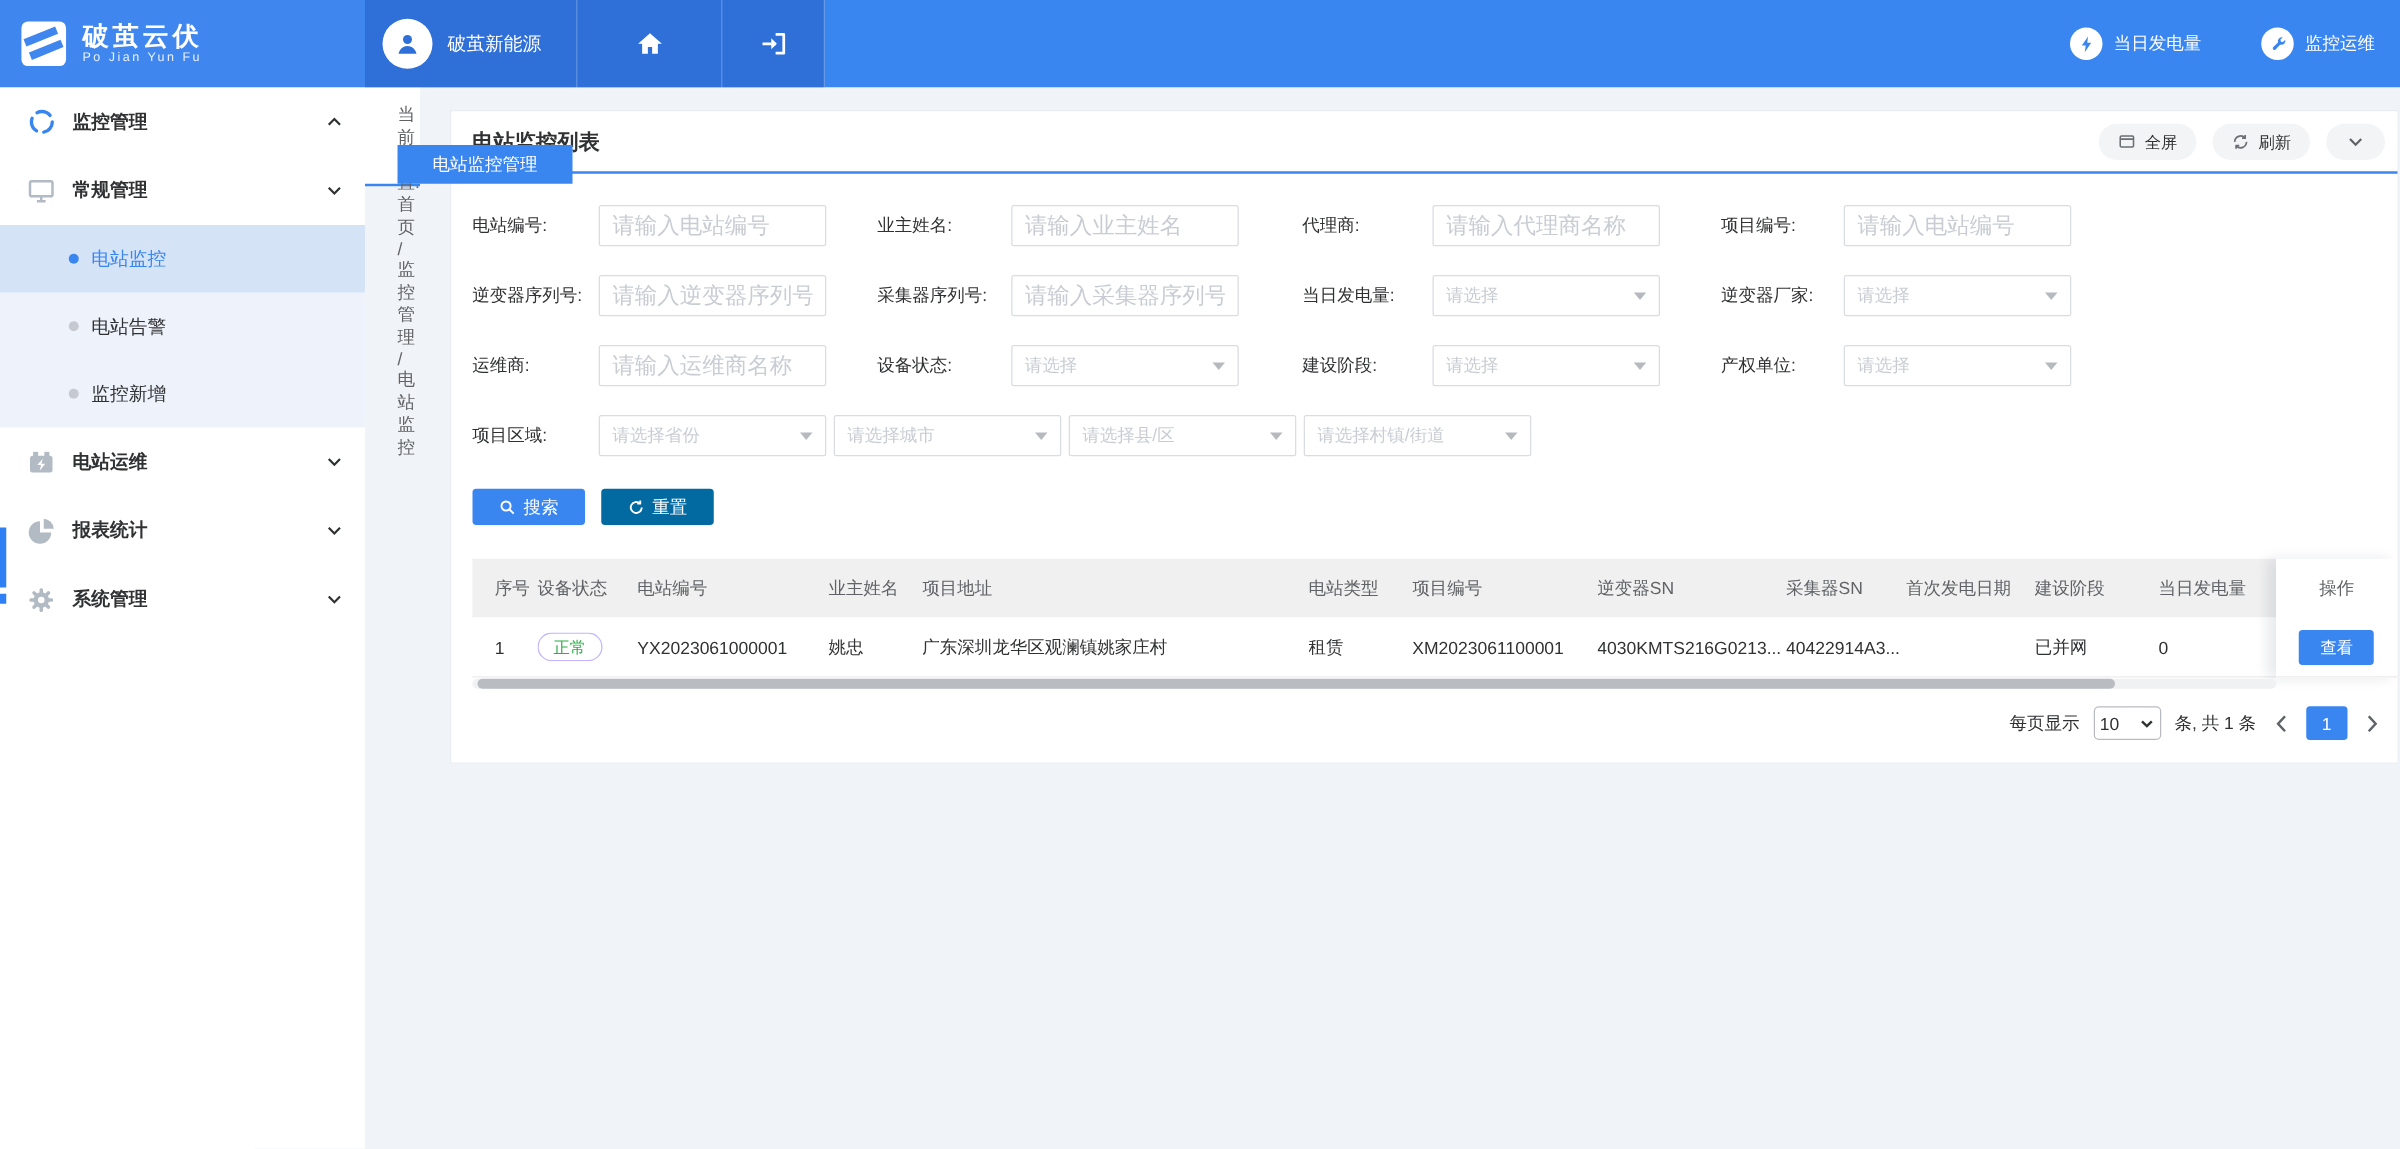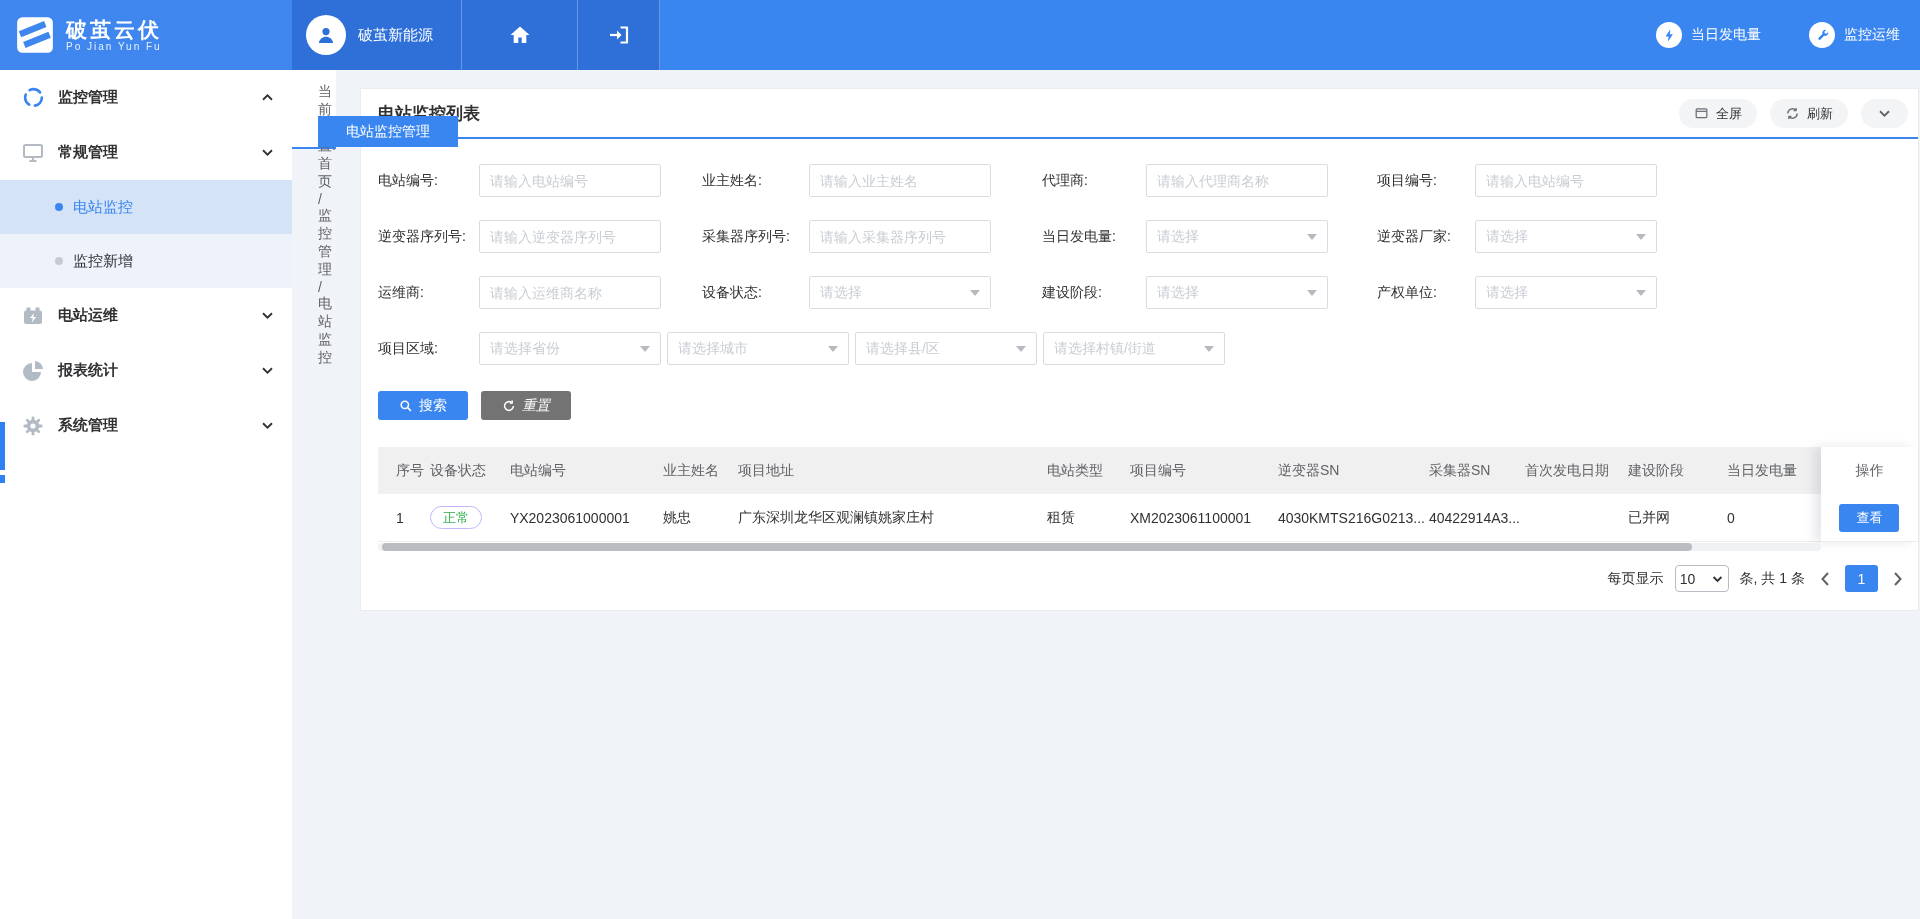--- a/index.html
+++ b/index.html
@@ -59,31 +59,31 @@
   .filters { padding:25px 0 0 17px; }
   .f-row { display:flex; align-items:center; margin-bottom:23px; height:33px; }
   .f-cell { display:flex; align-items:center; flex:none; }
   .f-cell.c1 { width:283px; margin-right:41px; }
   .f-cell.c2 { width:289px; margin-right:51px; }
   .f-cell.c3 { width:286px; margin-right:49px; }
   .f-cell.c4 { width:280px; }
   .f-label { font-size:14px; color:#303133; flex:none; }
   .c1 .f-label { width:101px; } .c2 .f-label { width:107px; }
   .c3 .f-label { width:104px; } .c4 .f-label { width:98px; }
-  .f-input { width:182px; height:33px; border:1px solid #d9dce1; border-radius:2px; padding:0 10px; font-size:14px; color:#3b82f6; outline:none; font-family:inherit; }
+  .f-input { width:182px; height:33px; border:1px solid #d9dce1; border-radius:2px; padding:0 10px; font-size:18px; color:#3b82f6; outline:none; font-family:inherit; }
   .f-input::placeholder { color:#c9cdd3; }
   .f-select { width:182px; height:33px; border:1px solid #d9dce1; border-radius:2px; padding:0 10px; display:flex; align-items:center; justify-content:space-between; cursor:pointer; background:#fff; }
   .f-select .ph { font-size:14px; color:#c9cdd3; }
   .caret { width:0; height:0; border-left:5px solid transparent; border-right:5px solid transparent; border-top:6px solid #b6babf; }
   .region-selects { display:flex; gap:6px; }
 
   .btn-row { margin:26px 0 0 17px; display:flex; gap:13px; }
   .btn { height:29px; width:90px; border:none; border-radius:3px; color:#fff; font-size:14px; display:flex; align-items:center; justify-content:center; gap:6px; cursor:pointer; font-family:inherit; }
   .btn-search { background:#3a86f0; }
-  .btn-reset { background:#737373;font-style:italic; }
+  .btn-reset { background:#0369a1; }
 
   
   .table-wrap { margin:27px 0 0 17px; width:1540px; position:relative; }
   .t-head, .t-row { display:flex; width:1443px; }
   .t-head { height:47px; background:#f0f0f0; align-items:center; font-size:14px; color:#606266; }
   .t-row { height:48px; background:#fff; align-items:center; border-bottom:1px solid #ececec; font-size:14px; color:#303133; }
   .tc { flex:none; white-space:nowrap; overflow:hidden; }
   .tc.col0 { width:52px; padding-left:18px; }
   .tc.col1 { width:80px; } .tc.col2 { width:153px; } .tc.col3 { width:75px; }
   .tc.col4 { width:309px; } .tc.col5 { width:83px; } .tc.col6 { width:148px; }
@@ -193,20 +193,24 @@
         <svg width="13" height="9" viewBox="0 0 14 10" fill="none" stroke="currentColor" stroke-width="2">
             <path d="M2 2.5 7 7.5 12 2.5"></path>
           </svg>
       </span>
     </div>
 
     <div class="submenu">
       <div class="sub-item active">
         <span class="dot"></span>
         <span>电站监控</span>
+      </div>
+      <div class="sub-item">
+        <span class="dot"></span>
+        <span>电站告警</span>
       </div>
       <div class="sub-item">
         <span class="dot"></span>
         <span>监控新增</span>
       </div>
     </div>
 
     <div class="menu-item">
       <span class="mi-icon">
         <svg width="24" height="24" viewBox="0 0 24 24">

